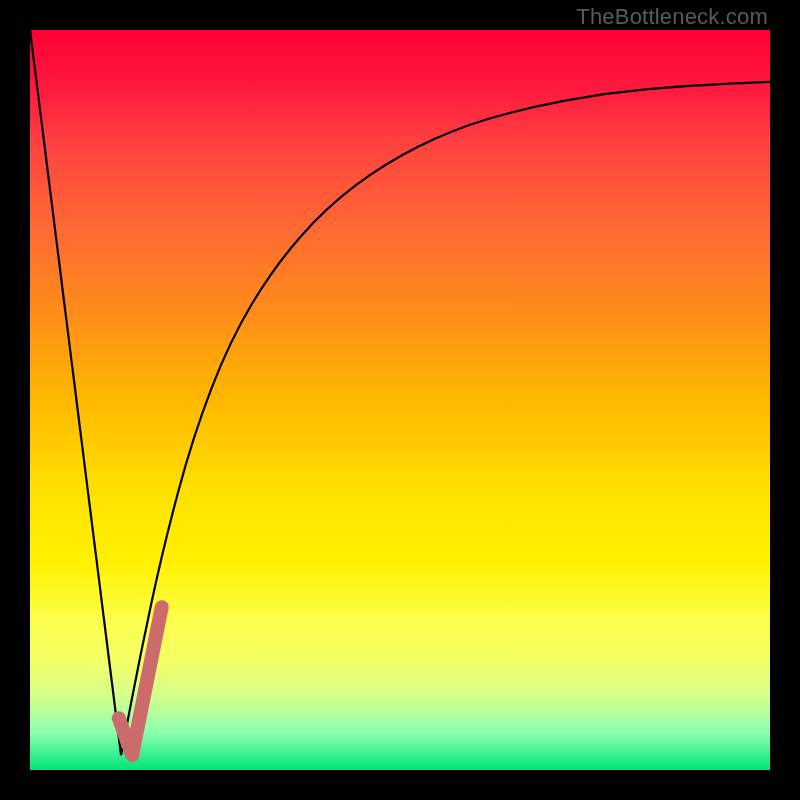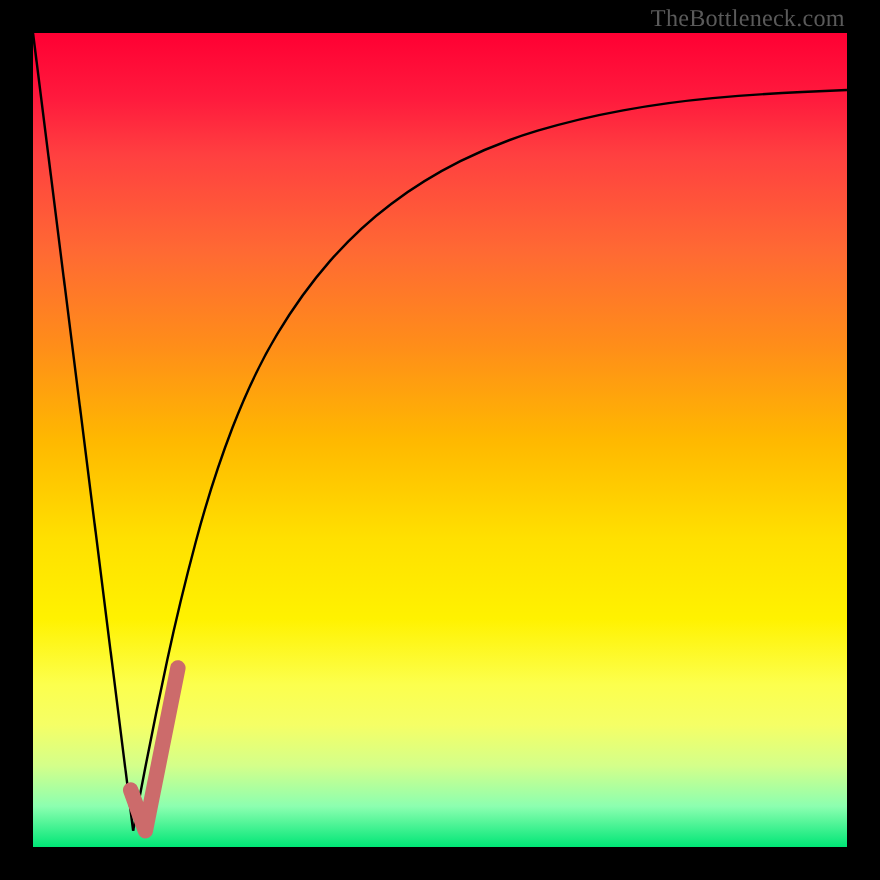--- a/index.html
+++ b/index.html
@@ -29,21 +29,21 @@
       #f5ff66 85%,
       #d4ff8a 90%,
       #8cffb0 95%,
       #00e676 100%
     );
   }
   .watermark {
     position: absolute;
     top: 4px;
     right: 32px;
-    font-family: Liberation Serif, serif;
+    font-family: Liberation Sans, sans-serif;
     font-size: 22px;
     color: #5a5a5a;
     letter-spacing: 0.2px;
     user-select: none;
   }
   svg.curves {
     position: absolute;
     left: 0; top: 0;
     width: 740px; height: 740px;
     overflow: visible;

